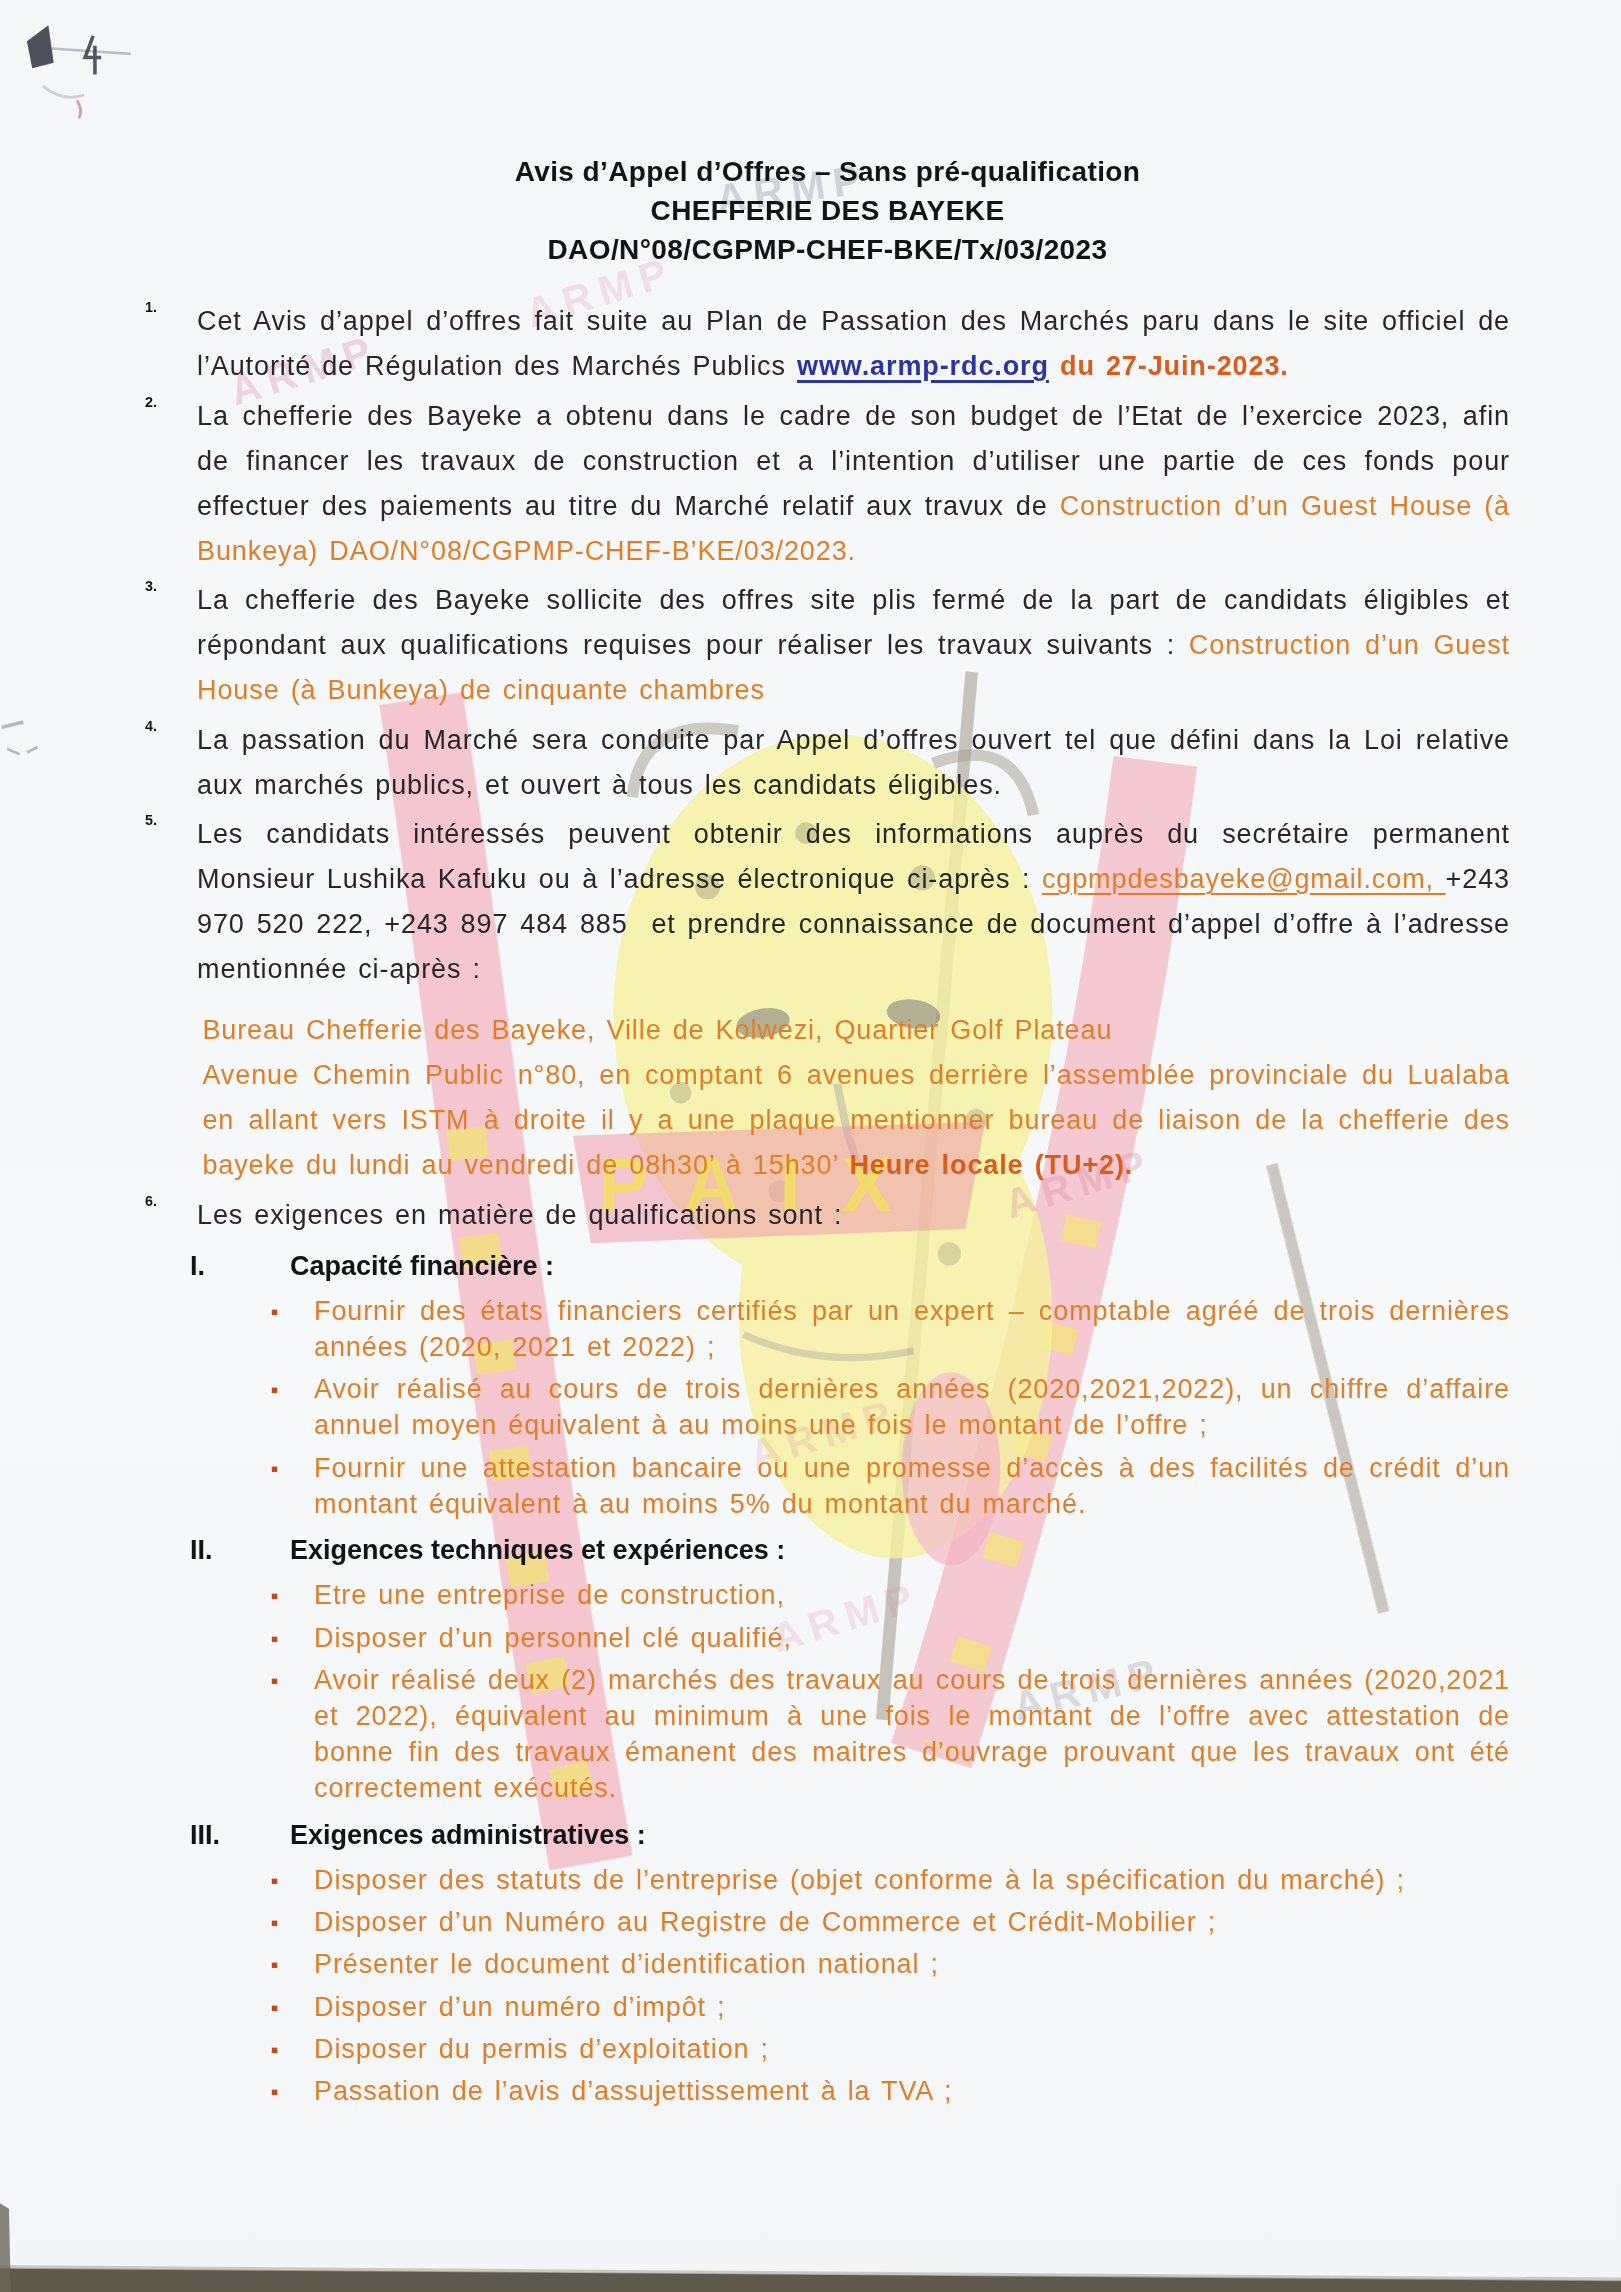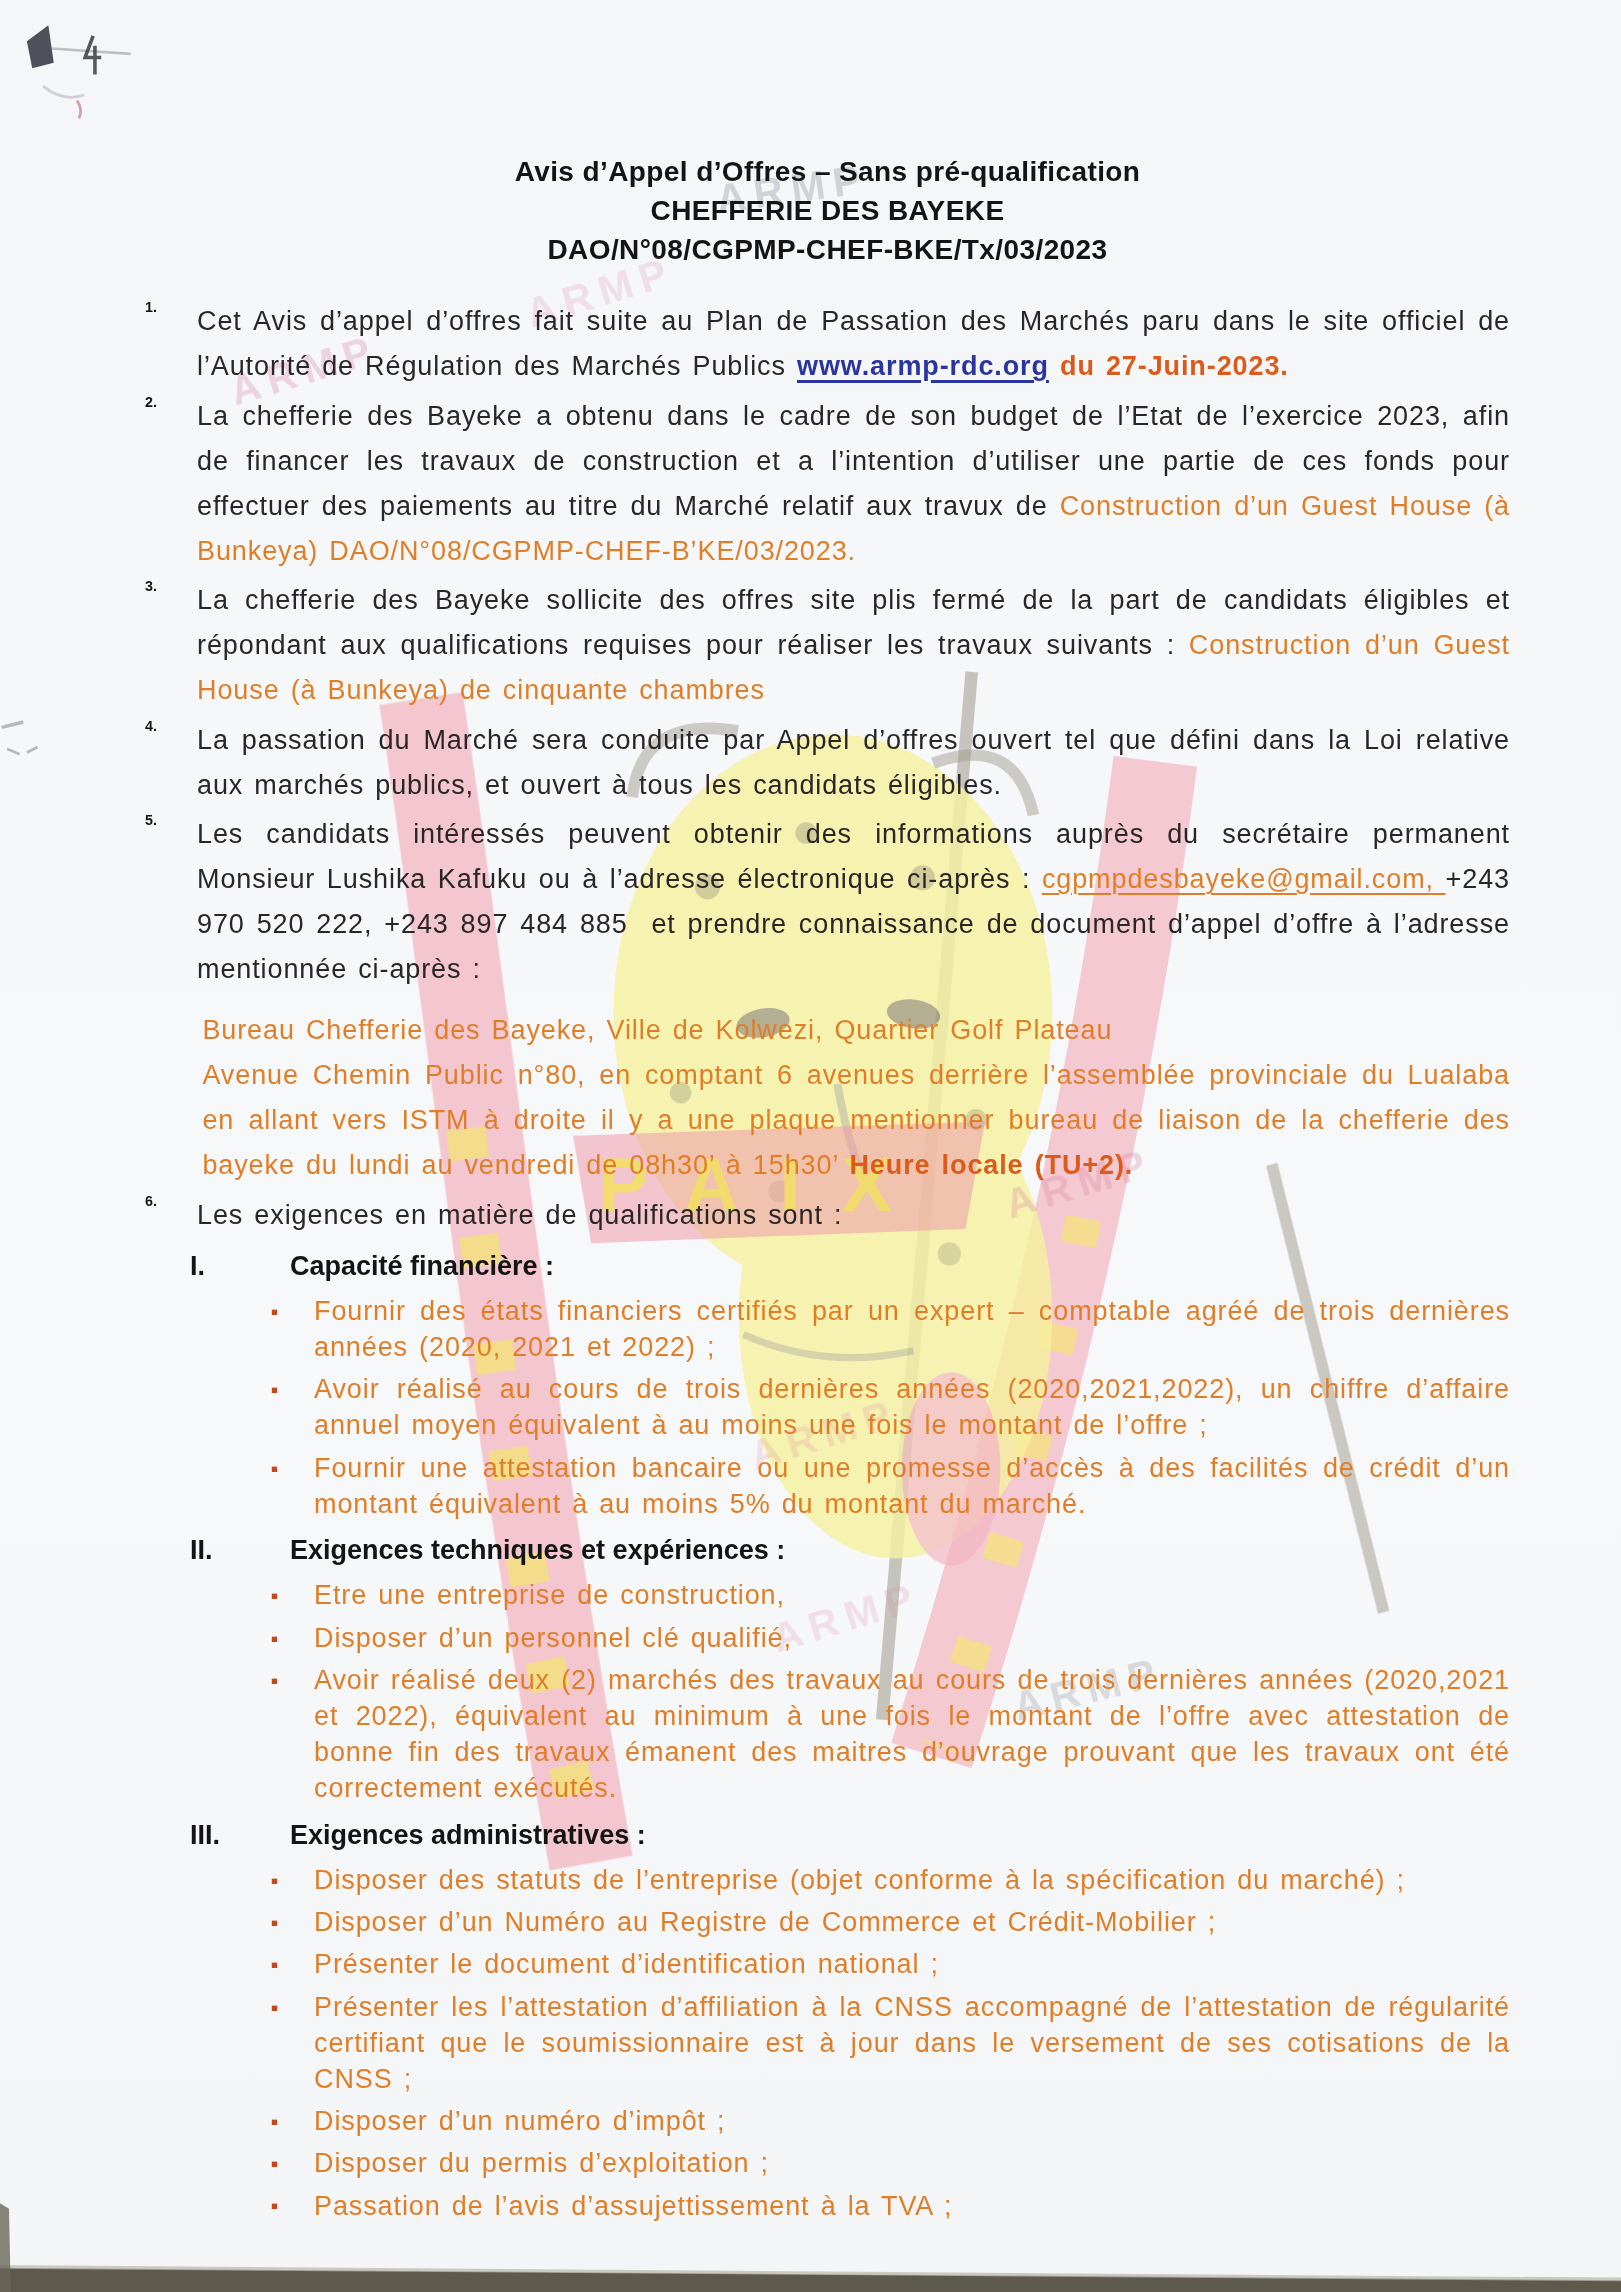--- a/index.html
+++ b/index.html
@@ -177,21 +177,20 @@
     </ul>
 
     <div class="sec-head">
       <div class="numeral">III.</div>
       <div>Exigences administratives :</div>
     </div>
     <ul class="bullets">
       <li>Disposer des statuts de l’entreprise (objet conforme à la spécification du marché) ;</li>
       <li>Disposer d’un Numéro au Registre de Commerce et Crédit-Mobilier ;</li>
       <li>Présenter le document d’identification national ;</li>
-      <li>Présenter les l’attestation d’affiliation à la CNSS accompagné de l’attestation de régularité certifiant que le soumissionnaire est à jour dans le versement de ses cotisations de la CNSS ;</li>
       <li>Disposer d’un numéro d’impôt ;</li>
       <li>Disposer du permis d’exploitation ;</li>
       <li>Passation de l’avis d’assujettissement à la TVA ;</li>
     </ul>
 
   </div>
 </div>
 
 <svg class="artifacts" width="1621" height="2293" viewBox="0 0 1810 2560">
 

